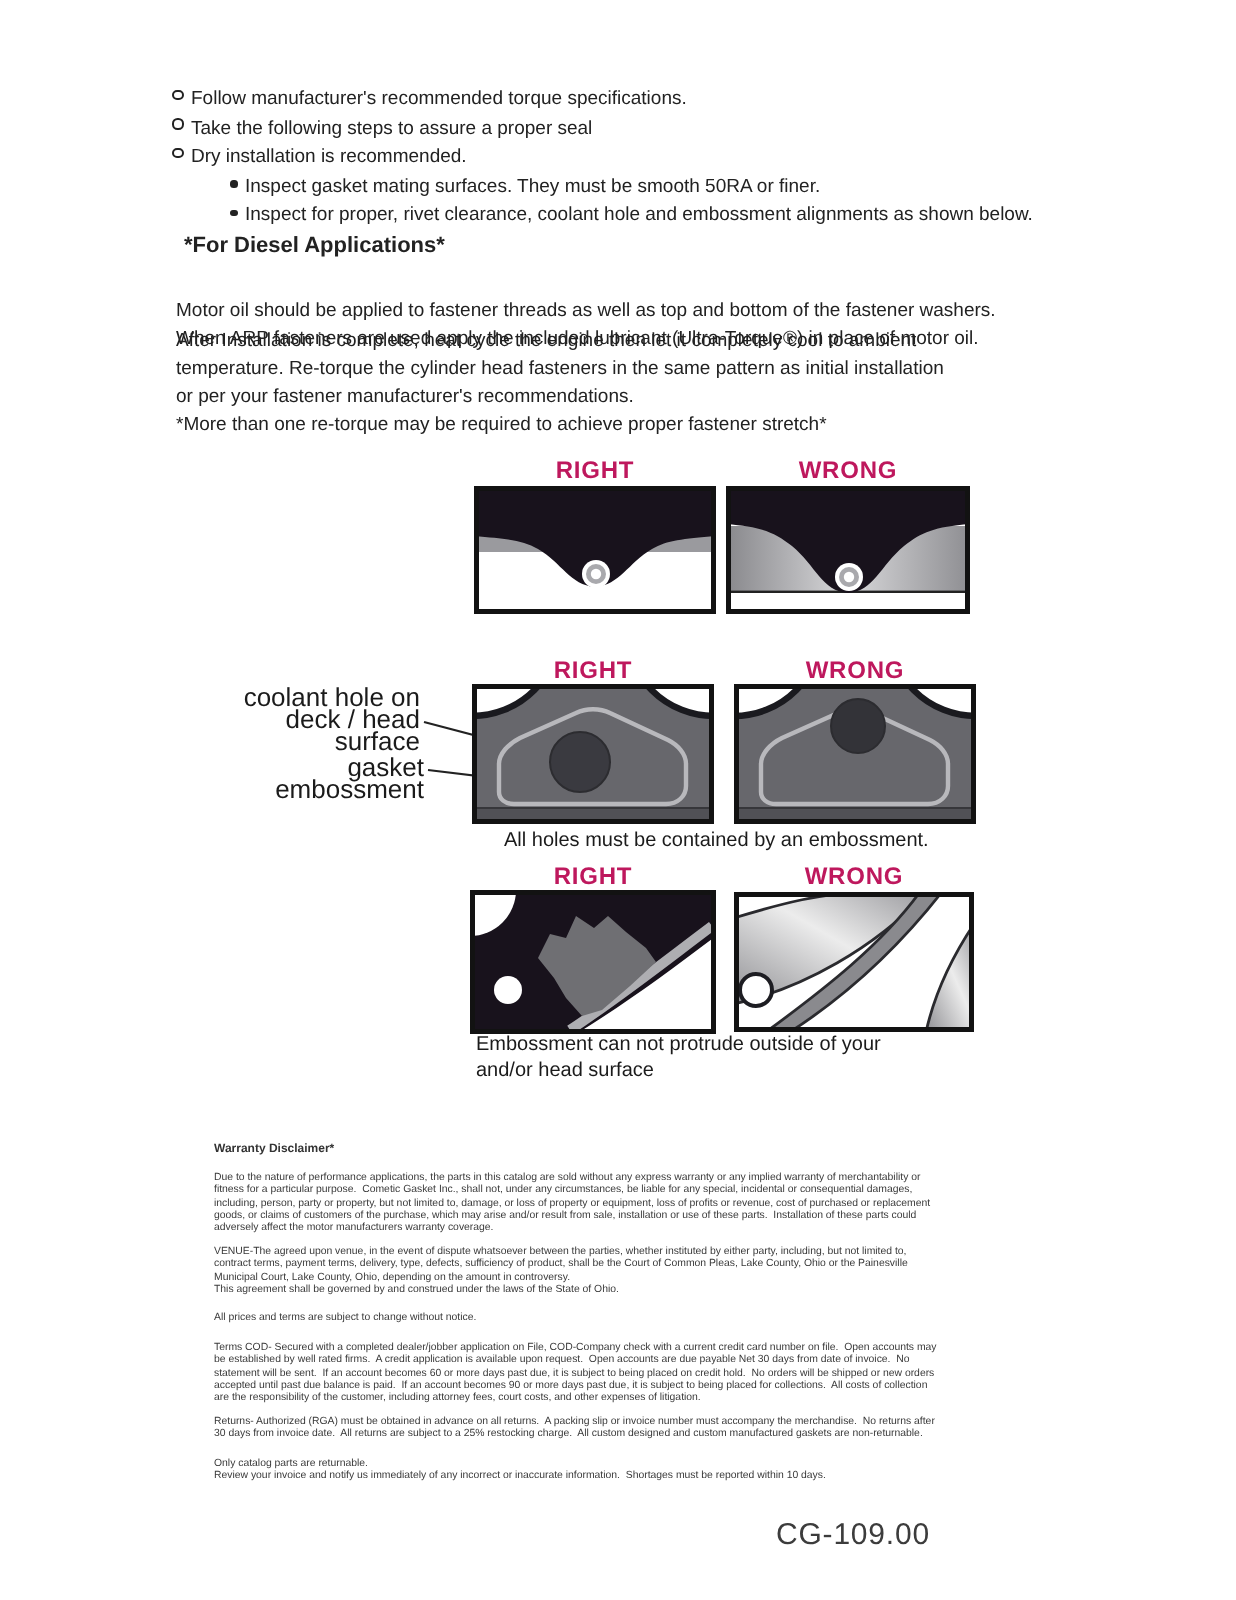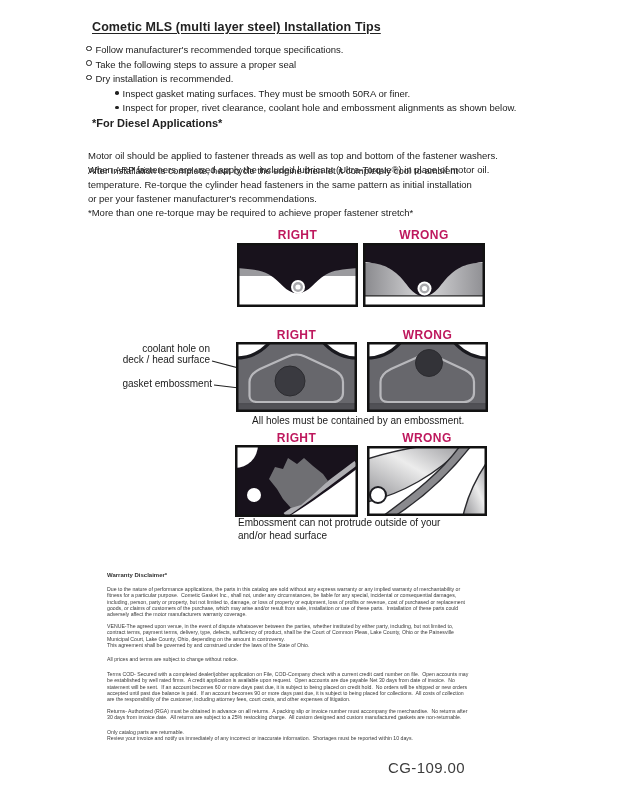--- a/index.html
+++ b/index.html
@@ -14,33 +14,32 @@
   .b-row{display:flex;align-items:baseline;}
   .b-row.sub{margin-left:29px;}
   .ring{width:3.5px;height:3.5px;border:1px solid #222;border-radius:50%;display:inline-block;margin-right:4px;flex:0 0 auto;position:relative;top:-2px;}
   .dot{width:3.5px;height:3.5px;background:#222;border-radius:50%;display:inline-block;margin-right:4px;flex:0 0 auto;position:relative;top:-2px;}
   
   .h2{font-size:11px;font-weight:bold;}
   .para{font-size:9.5px;line-height:14.2px;white-space:pre-line;}
   
   .figlabel{font-size:12px;font-weight:bold;letter-spacing:.4px;text-align:center;color:#be185d;}
   .caption{font-size:10px;color:#1b1b1b;white-space:pre-line;line-height:12.5px;}
-  .ann{font-size:10px;line-height:11px;text-align:right;white-space:pre-line;color:#1b1b1b;}
+  .ann{font-size:13px;line-height:11px;text-align:right;white-space:pre-line;color:#1b1b1b;}
   svg{display:block;}
   
   .wh{font-size:6px;font-weight:bold;color:#333;}
   .wp{font-size:5.2px;line-height:6.3px;white-space:pre;color:#3a3a3a;letter-spacing:0;}
   .footer{font-size:15px;color:#3c3c3c;letter-spacing:.4px;}
 </style>
 </head>
 <body>
 
 <div class="page">
 
-  <div class="abs title" style="left:92px;top:20px;">Cometic MLS (multi layer steel) Installation Tips</div>
 
   <div class="abs bullets" style="left:86px;top:43px;">
     <div class="b-row">
         <span class="ring"></span>
         <span>Follow manufacturer's recommended torque specifications.</span>
       </div>
     <div class="b-row">
         <span class="ring"></span>
         <span>Take the following steps to assure a proper seal</span>
       </div>

